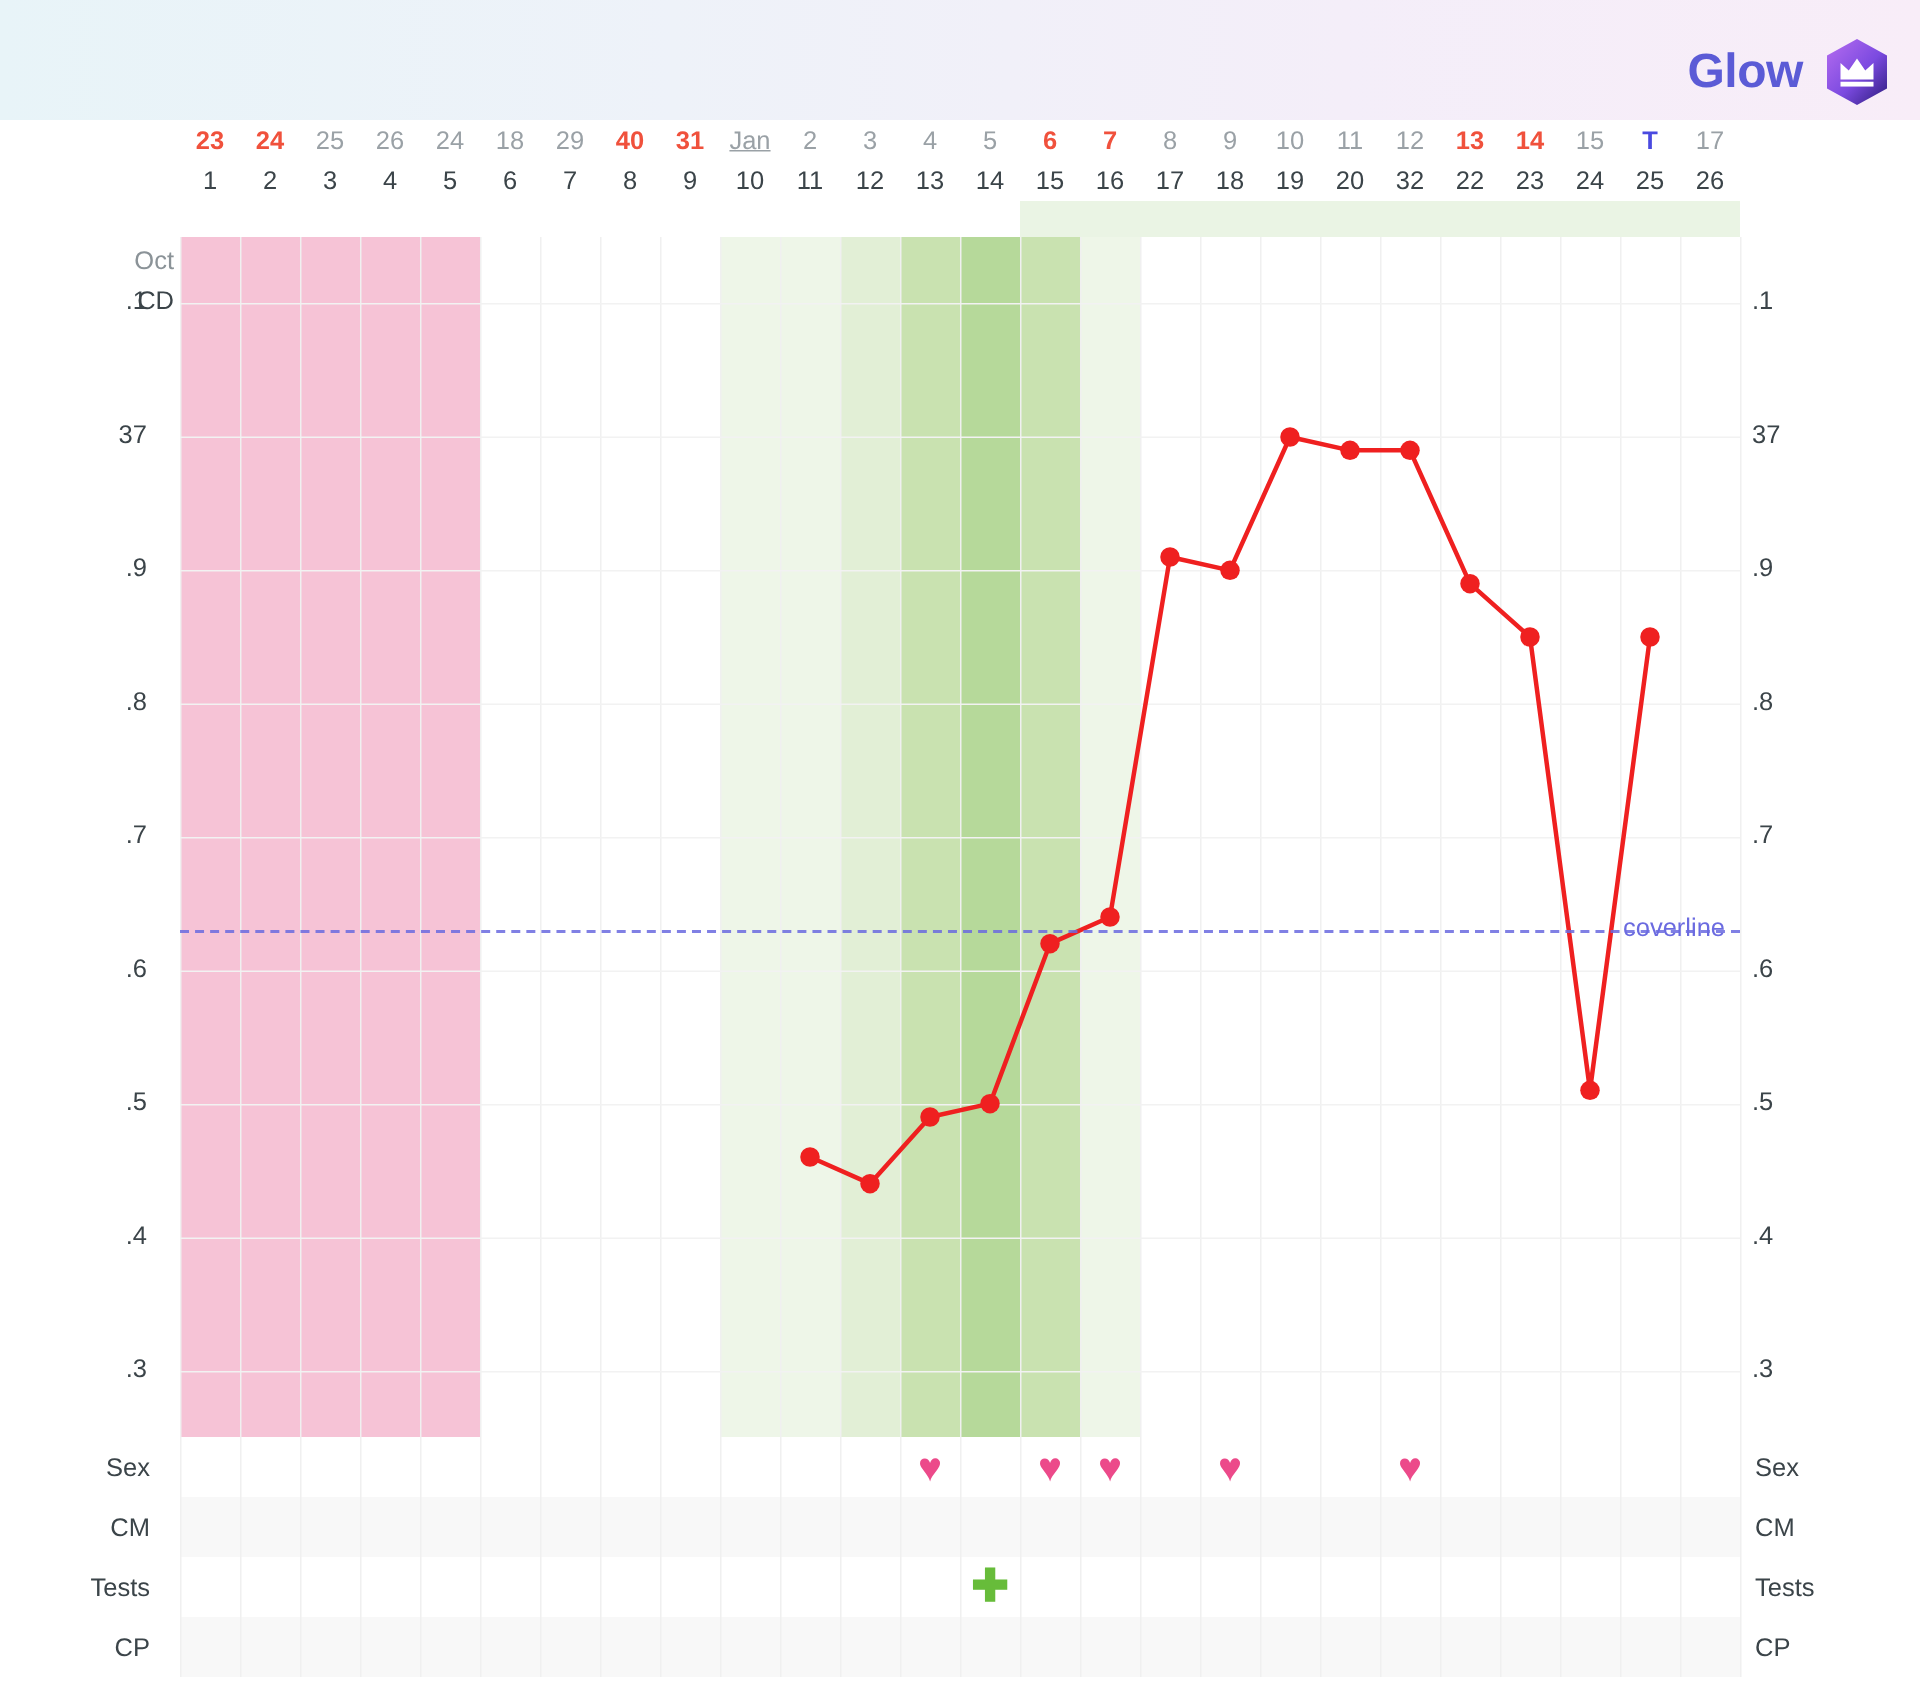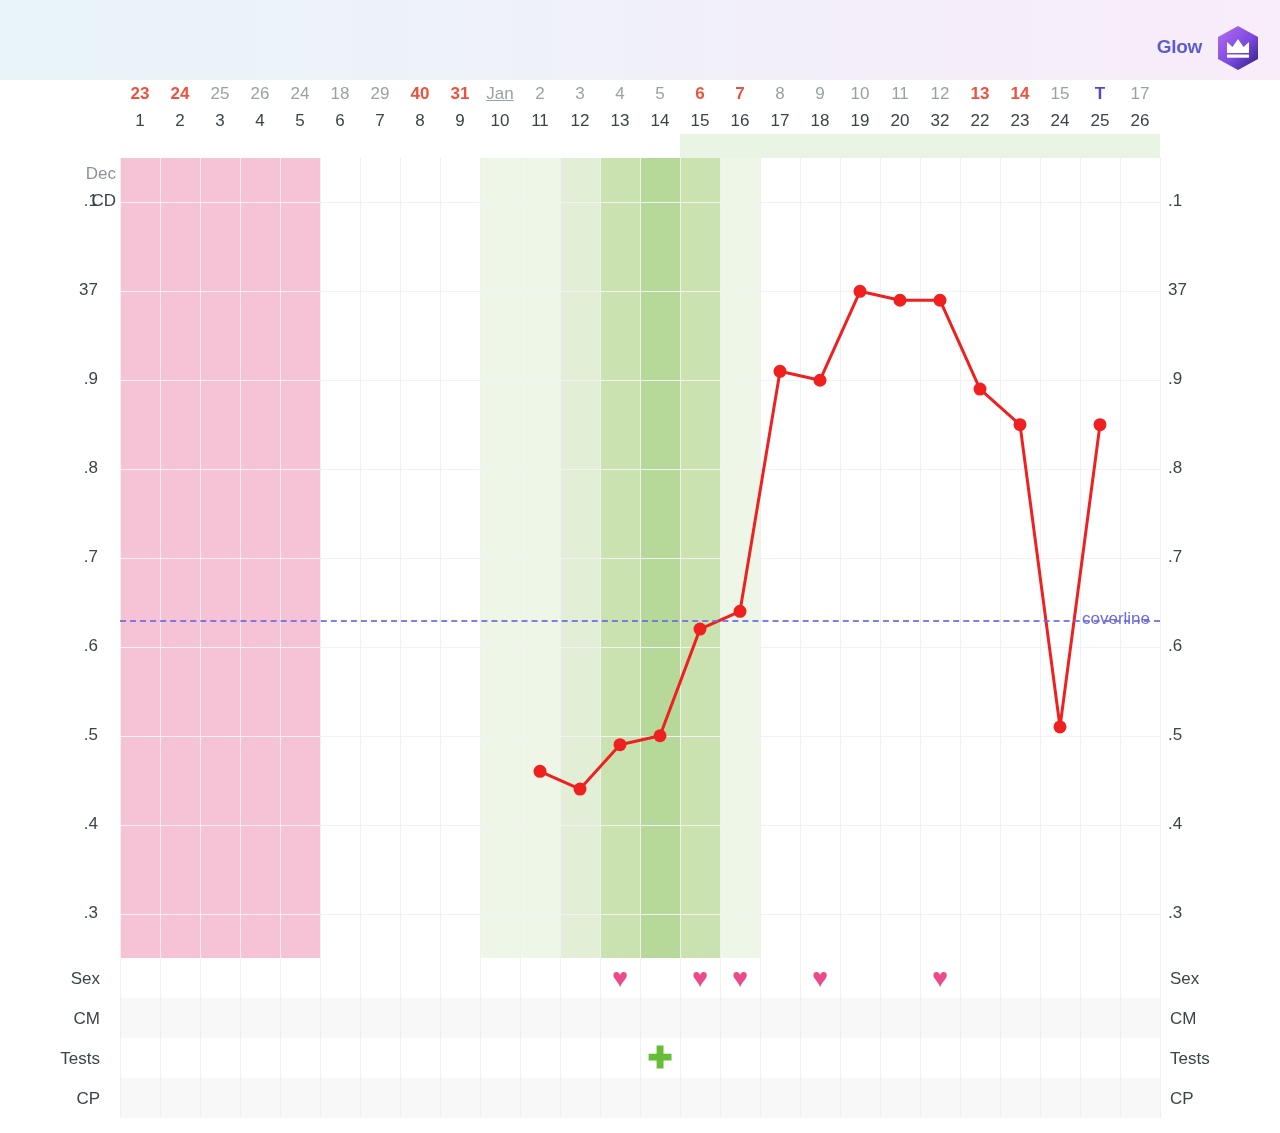--- a/index.html
+++ b/index.html
@@ -19,21 +19,21 @@
   }
   #header-title {
     position:absolute; left:104px; top:22px;
     font-size:29px; font-weight:bold; color:#2f3a42; letter-spacing:-0.3px;
   }
   #brand {
     position:absolute; right:20px; top:24px;
     display:flex; align-items:center; gap:8px;
   }
   #brand-glow {
-    font-size:19px; font-weight:bold; color:#5b5bd6; letter-spacing:-0.3px;
+    font-size:32px; font-weight:bold; color:#5b5bd6; letter-spacing:-0.3px;
   }
   #brand-rest {
     font-size:25px; font-weight:normal; color:#7b86e0; letter-spacing:-0.3px;
   }
   #brand-badge {
     width:44px; height:46px; margin-left:6px; position:relative; top:1px;
   }
 
   
   #datehead {
@@ -133,21 +133,21 @@
         </defs>
         <polygon points="22,1 42,12 42,34 22,45 2,34 2,12" fill="url(#bg1)"></polygon>
         <path d="M11 28 L11 17 L16.5 22 L22 14 L27.5 22 L33 17 L33 28 Z" fill="#ffffff"></path>
         <rect x="11" y="29.5" width="22" height="3.2" fill="#ffffff"></rect>
       </svg>
     </span>
   </div>
 </div>
 
 <div id="datehead">
-  <div class="hdr-rowlabel" style="top:84px;">Dec</div>
+  <div class="hdr-rowlabel" style="top:84px;">Oct</div>
   <div class="hdr-rowlabel dark" style="top:111px;">CD</div>
   <div id="dpo-label">DPO</div>
 <div class="daycell d-date red" style="left: 120px; top: 4px;">23</div>
     <div class="daycell d-cd" style="left: 120px; top: 31px;">1</div>
     <div class="daycell d-date red" style="left: 160px; top: 4px;">24</div>
     <div class="daycell d-cd" style="left: 160px; top: 31px;">2</div>
     <div class="daycell d-date " style="left: 200px; top: 4px;">25</div>
     <div class="daycell d-cd" style="left: 200px; top: 31px;">3</div>
     <div class="daycell d-date " style="left: 240px; top: 4px;">26</div>
     <div class="daycell d-cd" style="left: 240px; top: 31px;">4</div>

